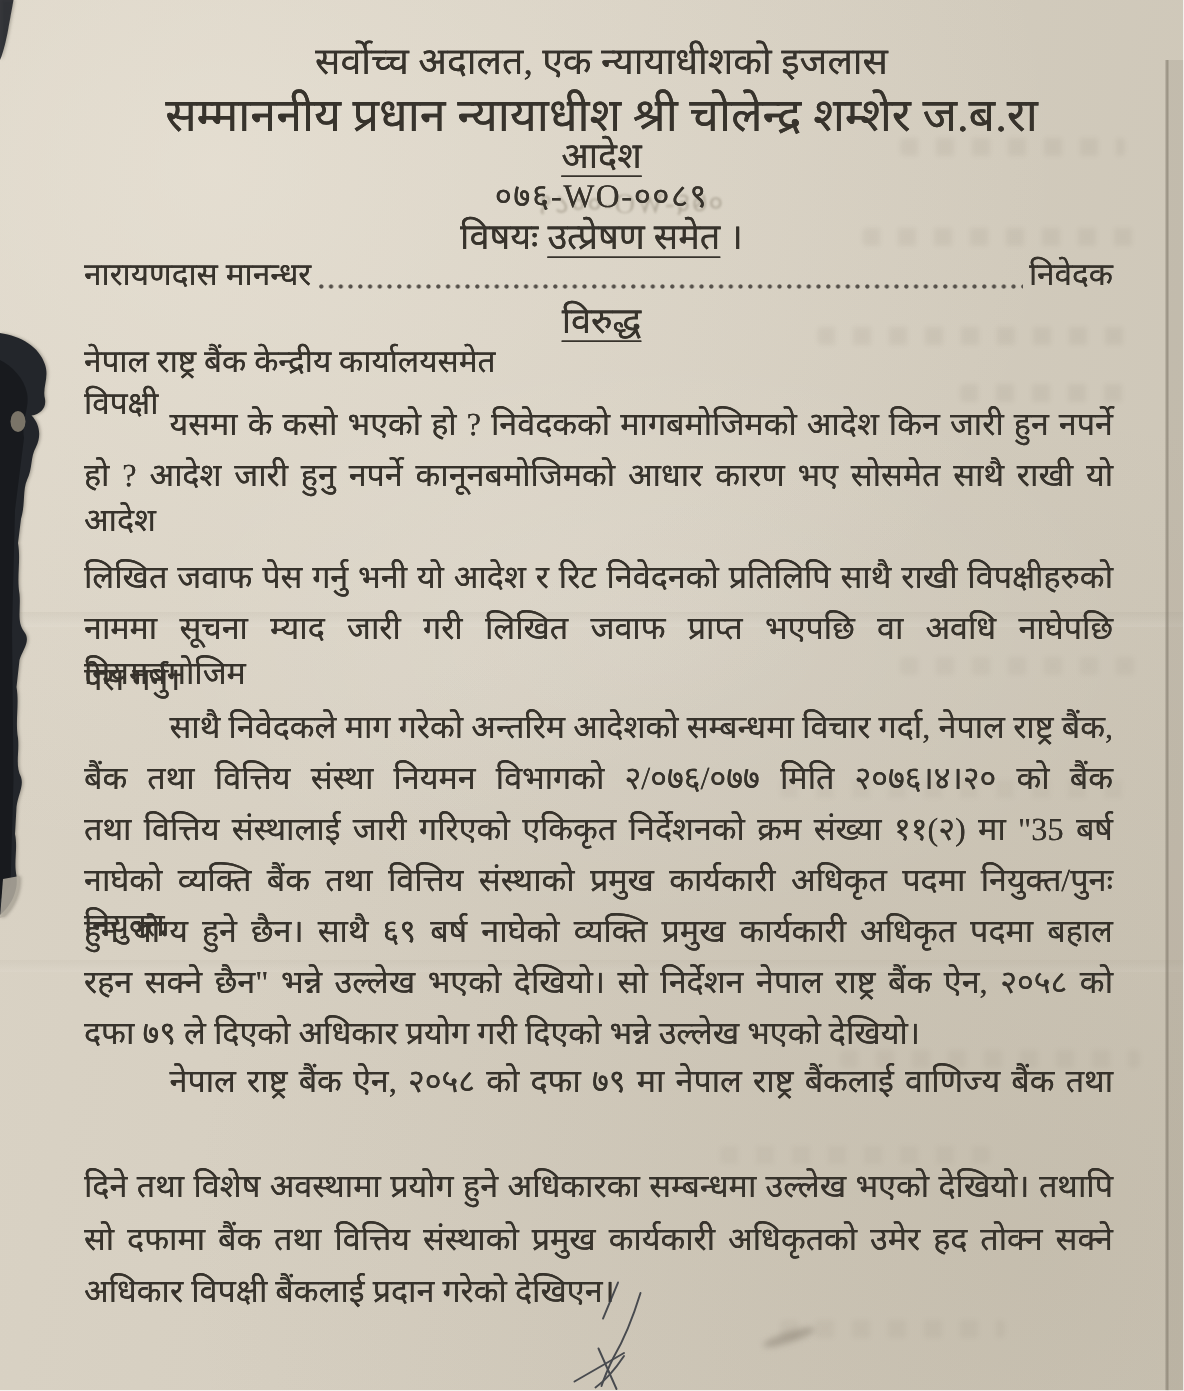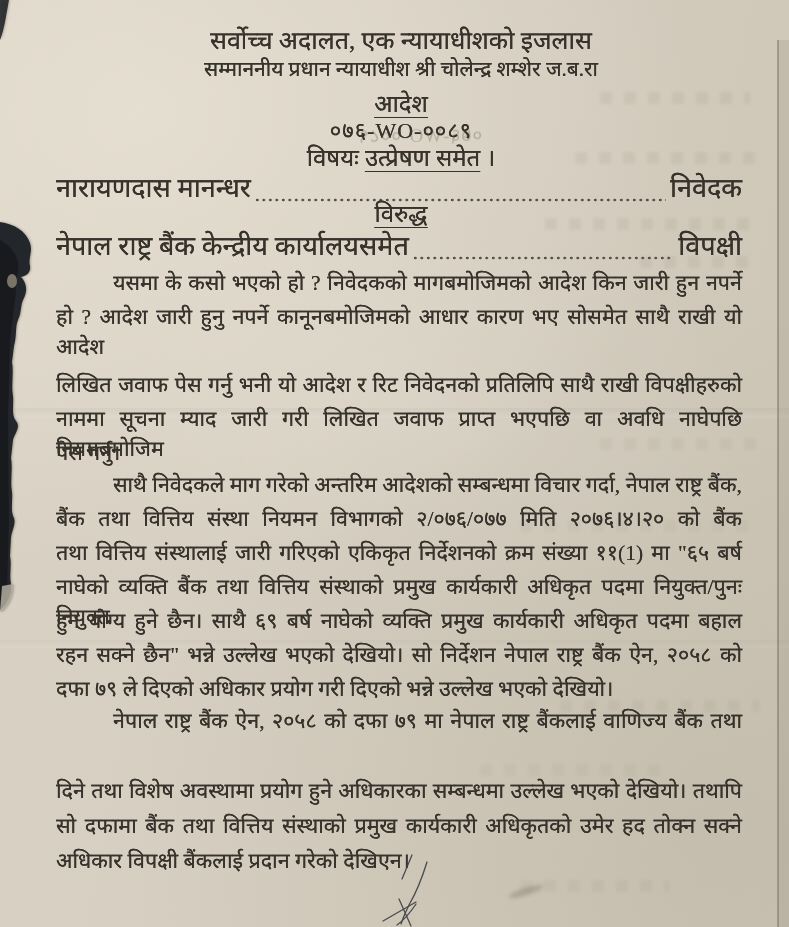--- a/index.html
+++ b/index.html
@@ -38,30 +38,30 @@
   .g9{left:520px;top:880px;width:150px;opacity:.12;}
   .ghostnum{position:absolute;top:122px;left:340px;width:160px;text-align:center;
     transform:scaleX(-1) rotate(.5deg);color:#746b59;opacity:.38;filter:blur(.7px);
     font-size:19px;letter-spacing:1px;}
   .smudge{position:absolute;left:508px;top:888px;width:36px;height:7px;border-radius:50%;
     background:rgba(128,120,106,0.45);filter:blur(2px);transform:rotate(-18deg);}
   
   .cline{position:absolute;left:55px;width:692px;text-align:center;color:var(--ink);
     text-shadow:0 0 .4px currentColor;}
   .court{top:22px;font-size:25px;}
-  .judge{top:54px;font-size:21px;}
+  .judge{top:54px;font-size:31px;}
   .order{top:86px;font-size:24px;}
   .casenum{top:114px;font-size:22px;letter-spacing:1px;}
   .subject{top:140px;font-size:24px;}
   .versus{top:196px;font-size:24px;}
   .ul{text-decoration:underline;text-underline-offset:5px;text-decoration-thickness:1.3px;text-align:center;}
   .prow{position:absolute;left:56px;width:686px;display:flex;align-items:baseline;
-    font-size:27px;color:var(--ink);text-shadow:0 0 .4px currentColor;}
+    font-size:21px;color:var(--ink);text-shadow:0 0 .4px currentColor;}
   .pet{top:168px;}
-  .res{top:226px;}
+  .res{top:226px;flex-direction:column;}
   .dots{flex:1 1 auto;align-self:stretch;margin:0 4px;
     background-image:radial-gradient(circle at 2.2px 19px, #55504a 1.1px, transparent 1.7px);
     background-size:6.5px 24px;background-repeat:repeat-x;background-position:0 bottom;}
   .bline{position:absolute;left:56px;width:686px;font-size:21.5px;line-height:30px;
     color:var(--ink);text-align:justify;text-align-last:justify;
     text-shadow:0 0 .4px currentColor;}
   .bline.first{text-indent:57px;}
   .bline.last{text-align-last:left;}
   svg.overlay{position:absolute;left:0;top:0;pointer-events:none;}
   .blob-g{filter:drop-shadow(1.2px 0 1px rgba(80,75,65,.4));}
@@ -107,21 +107,21 @@
     </div>
 
   <div class="bline first" style="top:268px">यसमा के कसो भएको हो ? निवेदकको मागबमोजिमको आदेश किन जारी हुन नपर्ने</div>
   <div class="bline" style="top:302px">हो ? आदेश जारी हुनु नपर्ने कानूनबमोजिमको आधार कारण भए सोसमेत साथै राखी यो आदेश</div>
   <div class="bline" style="top:404px">नाममा सूचना म्याद जारी गरी लिखित जवाफ प्राप्त भएपछि वा अवधि नाघेपछि नियमबमोजिम</div>
   <div class="bline" style="top:370px">लिखित जवाफ पेस गर्नु भनी यो आदेश र रिट निवेदनको प्रतिलिपि साथै राखी विपक्षीहरुको</div>
   <div class="bline first" style="top:470px">साथै निवेदकले माग गरेको अन्तरिम आदेशको सम्बन्धमा विचार गर्दा, नेपाल राष्ट्र बैंक,</div>
 
   <div class="bline last" style="top:438px">पेस गर्नु।</div>
   <div class="bline" style="top:504px">बैंक तथा वित्तिय संस्था नियमन विभागको २/०७६/०७७ मिति २०७६।४।२० को बैंक</div>
-  <div class="bline" style="top:538px">तथा वित्तिय संस्थालाई जारी गरिएको एकिकृत निर्देशनको क्रम संख्या ११(1) मा "६५ बर्ष</div>
+  <div class="bline" style="top:538px">तथा वित्तिय संस्थालाई जारी गरिएको एकिकृत निर्देशनको क्रम संख्या ११(२) मा "35 बर्ष</div>
   <div class="bline" style="top:572px">नाघेको व्यक्ति बैंक तथा वित्तिय संस्थाको प्रमुख कार्यकारी अधिकृत पदमा नियुक्त/पुनः नियुक्त</div>
   <div class="bline" style="top:606px">हुन योग्य हुने छैन। साथै ६९ बर्ष नाघेको व्यक्ति प्रमुख कार्यकारी अधिकृत पदमा बहाल</div>
   <div class="bline" style="top:640px">रहन सक्ने छैन" भन्ने उल्लेख भएको देखियो। सो निर्देशन नेपाल राष्ट्र बैंक ऐन, २०५८ को</div>
   <div class="bline last" style="top:674px">दफा ७९ ले दिएको अधिकार प्रयोग गरी दिएको भन्ने उल्लेख भएको देखियो।</div>
 
   <div class="bline first" style="top:706px">नेपाल राष्ट्र बैंक ऐन, २०५८ को दफा ७९ मा नेपाल राष्ट्र बैंकलाई वाणिज्य बैंक तथा</div>
   <div class="bline" style="top:776px">दिने तथा विशेष अवस्थामा प्रयोग हुने अधिकारका सम्बन्धमा उल्लेख भएको देखियो। तथापि</div>
   <div class="bline" style="top:811px">सो दफामा बैंक तथा वित्तिय संस्थाको प्रमुख कार्यकारी अधिकृतको उमेर हद तोक्न सक्ने</div>
   <div class="bline last" style="top:846px">अधिकार विपक्षी बैंकलाई प्रदान गरेको देखिएन।</div>
 

